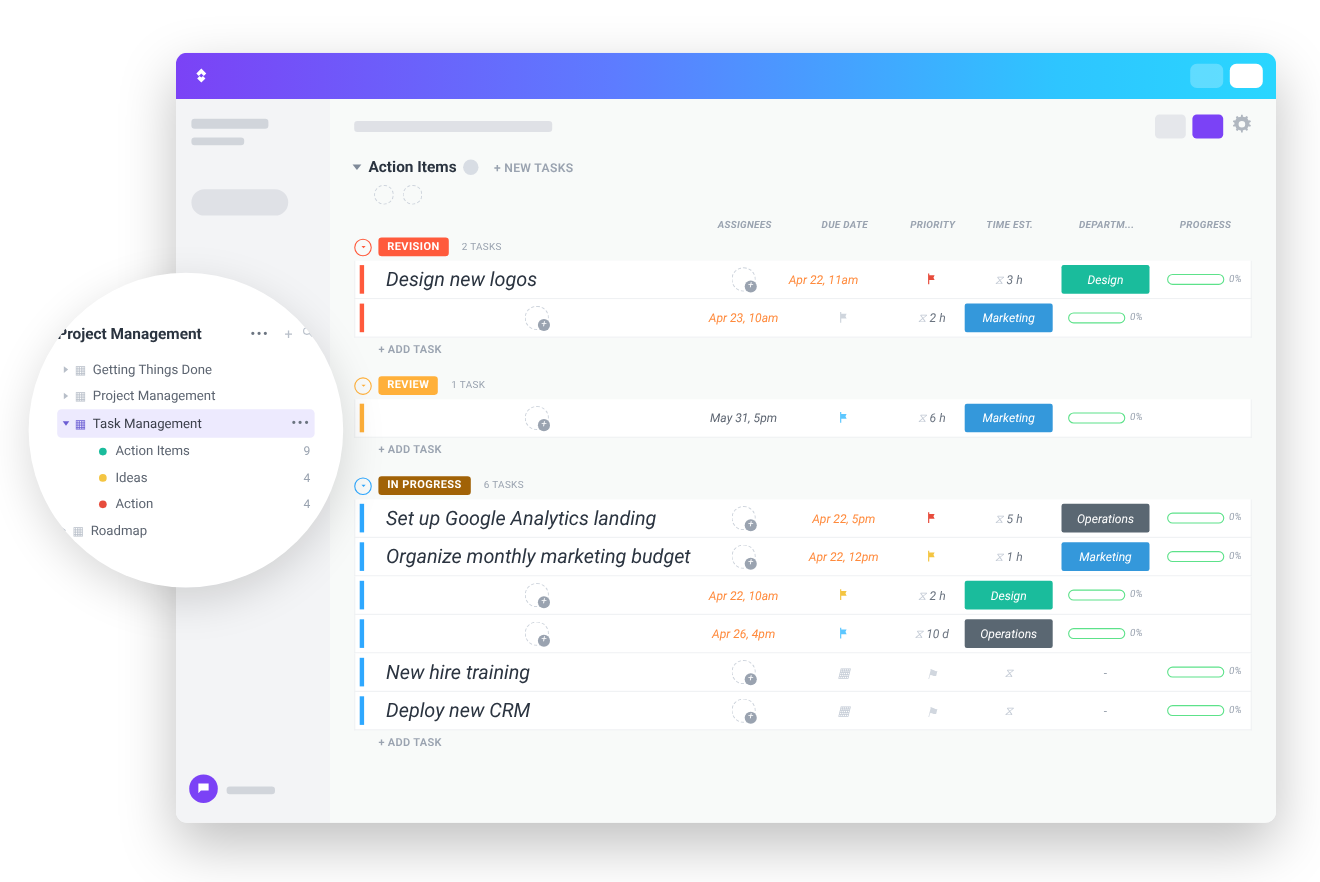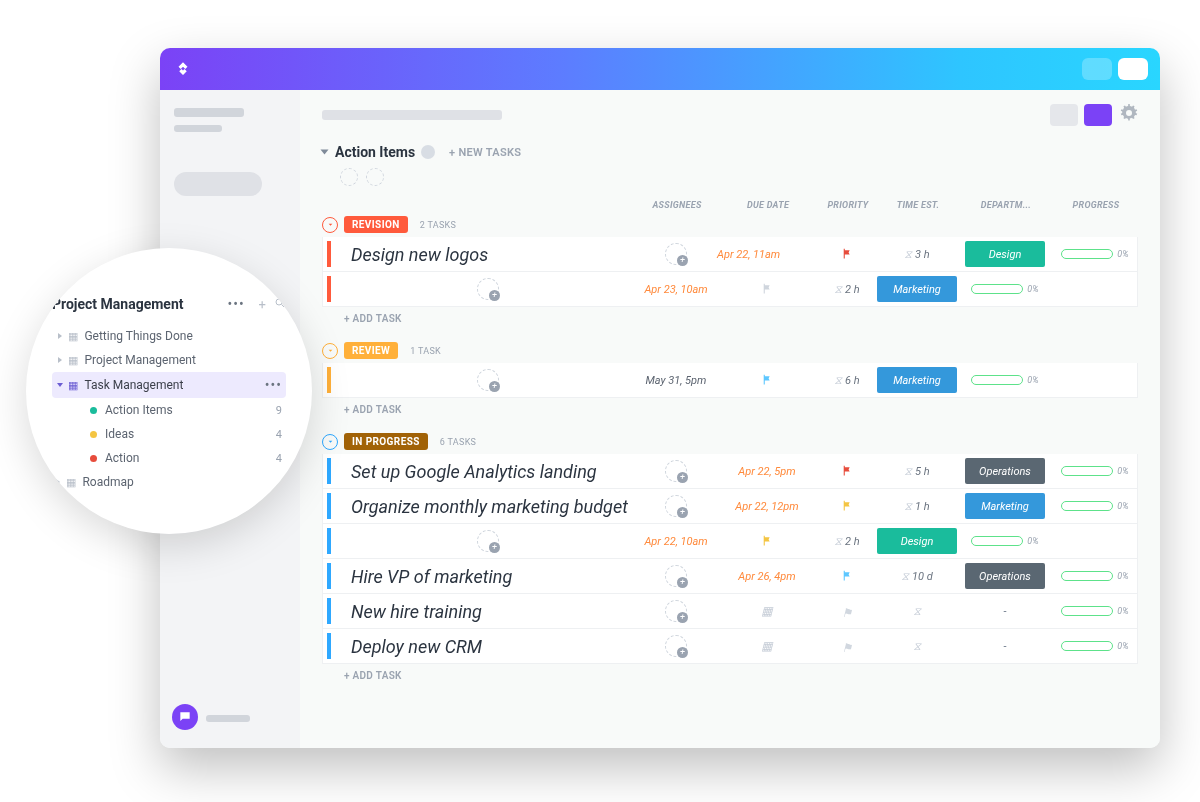--- a/index.html
+++ b/index.html
@@ -323,21 +323,20 @@
       <span class="dept-cell">
                   <span class="dept-pill dept-design">Design</span>
                 </span>
       <span class="progress-cell">
                   <span class="progress-track"></span>
                   <span class="progress-pct">0%</span>
                 </span>
     </div>
               <div class="task-row">
       <span class="status-bar inprogress"></span>
-      <span class="task-name">Hire VP of marketing</span>
       <span class="assignee">
                   <span class="assignee-circle"></span>
                 </span>
       <span class="due-date orange" style="text-align:center">Apr 26, 4pm</span>
       <span class="priority-cell"><span class="flag"><svg viewBox="0 0 24 24" width="13" height="13">
                       <path fill="#5dc7ff" d="M5 3v18h2v-7h9l-2-4 2-4H7V3H5z"></path>
                     </svg></span></span>
       <span class="time-est">
                   <span class="hourglass">⧖</span>
                   <span>10 d</span>

